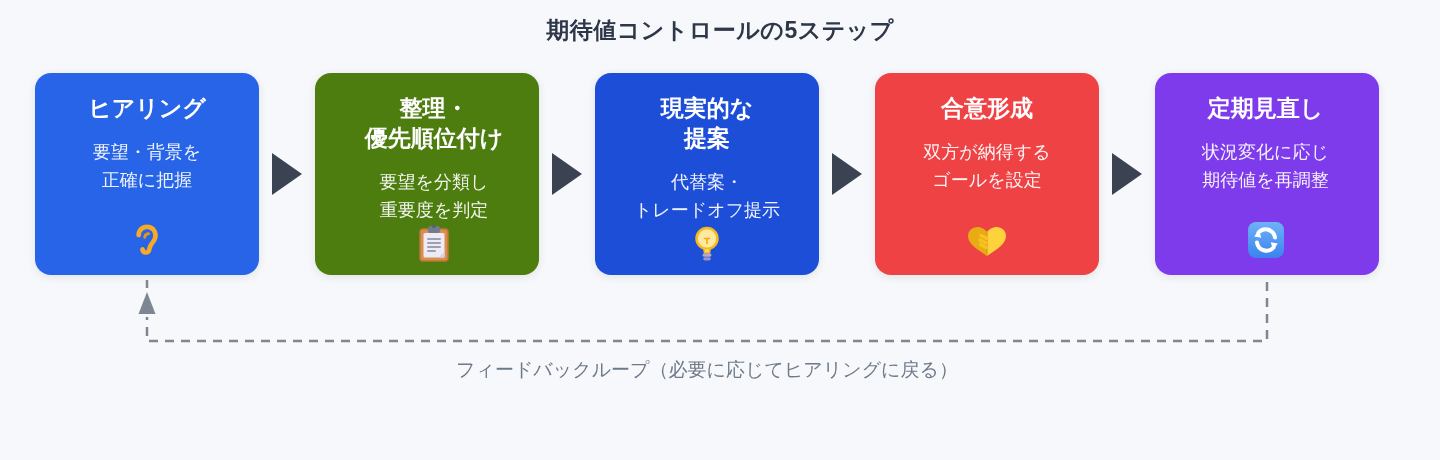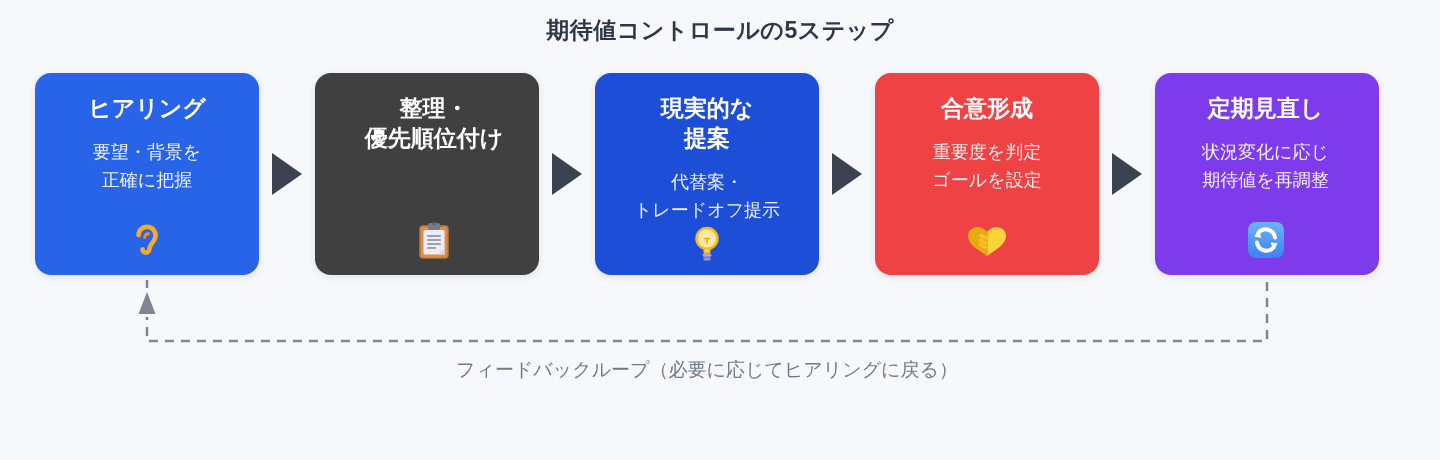--- a/index.html
+++ b/index.html
@@ -111,23 +111,25 @@
           <path fill="#f7a928" d="M18 2.5c6.4 0 11.5 5 11.5 11.4 0 4.5-2.1 7-4 9.7-1.6 2.2-2.4 4-2.7 6.1-.5 3-2.8 5-5.9 5-3.4 0-6.1-2.6-6.1-5.9 0-1.4 1.1-2.5 2.5-2.5s2.5 1.1 2.5 2.5c0 .6.5 1 1.1 1 .6 0 1-.3 1.1-1 .4-2.8 1.5-5.2 3.4-7.8 1.8-2.5 3.1-4.2 3.1-7.1 0-3.7-2.9-6.4-6.5-6.4-3.5 0-6.3 2.6-6.3 6.2 0 1.4-1.1 2.5-2.5 2.5S6.7 15.1 6.7 13.7C6.7 7.4 11.7 2.5 18 2.5z"></path>
           <path fill="none" stroke="#e89418" stroke-width="3" stroke-linecap="round" d="M15.5 16.2c.3-2.3 2-3.8 4.2-3.8"></path>
         </svg>
       </div>
     </div>
 
     <div class="gap">
       <div class="arrow-right" style="border-left-color: rgb(59, 67, 82);"></div>
     </div>
 
-    <div class="step" style="background-color: #404040; padding-left: 28px;">
+    <div class="step" style="background-color: #4d7c0f; padding-left: 28px;">
       <div class="step-title">整理・
 優先順位付け</div>
+      <div class="step-desc">要望を分類し
+重要度を判定</div>
       <div class="step-icon">
         <svg width="30" height="37" viewBox="0 0 30 37">
           <rect x="1" y="4" width="28" height="32" rx="3" fill="#d9904c"></rect>
           <rect x="1" y="4" width="28" height="32" rx="3" fill="none" stroke="#bd763b" stroke-width="1.5"></rect>
           <rect x="4.5" y="8" width="21" height="24.5" rx="1.5" fill="#efeaf6"></rect>
           <path d="M25.5 26.5v6h-6z" fill="#d9d2e6"></path>
           <rect x="9" y="1" width="12" height="7" rx="2" fill="#717b89"></rect>
           <rect x="13" y="0" width="4" height="3" rx="1.5" fill="#59626f"></rect>
           <rect x="8" y="13" width="14" height="2" rx="1" fill="#9aa2b2"></rect>
           <rect x="8" y="17" width="14" height="2" rx="1" fill="#9aa2b2"></rect>
@@ -157,21 +159,21 @@
         </svg>
       </div>
     </div>
 
     <div class="gap">
       <div class="arrow-right" style="border-left-color: rgb(59, 67, 82);"></div>
     </div>
 
     <div class="step" style="background-color: rgb(238, 66, 69);">
       <div class="step-title">合意形成</div>
-      <div class="step-desc">重要度を判定
+      <div class="step-desc">双方が納得する
 ゴールを設定</div>
       <div class="step-icon">
         <svg width="46" height="34" viewBox="0 0 46 34">
           <path d="M23 31C13 24 4 19 4 11 4 5.5 8.5 2 13.5 2 17.5 2 21 4.5 23 7z" fill="#e9ab14"></path>
           <path d="M23 31C33 24 42 19 42 11 42 5.5 37.5 2 32.5 2 28.5 2 25 4.5 23 7z" fill="#fdd23a"></path>
           <path d="M23 7v24" stroke="#d99b10" stroke-width="1.2"></path>
           <g stroke="#f6c223" stroke-width="3.4" stroke-linecap="round">
             <path d="M17 10.5l6 3"></path>
             <path d="M16 15l6 3"></path>
             <path d="M16.5 19.5l5.5 3"></path>

